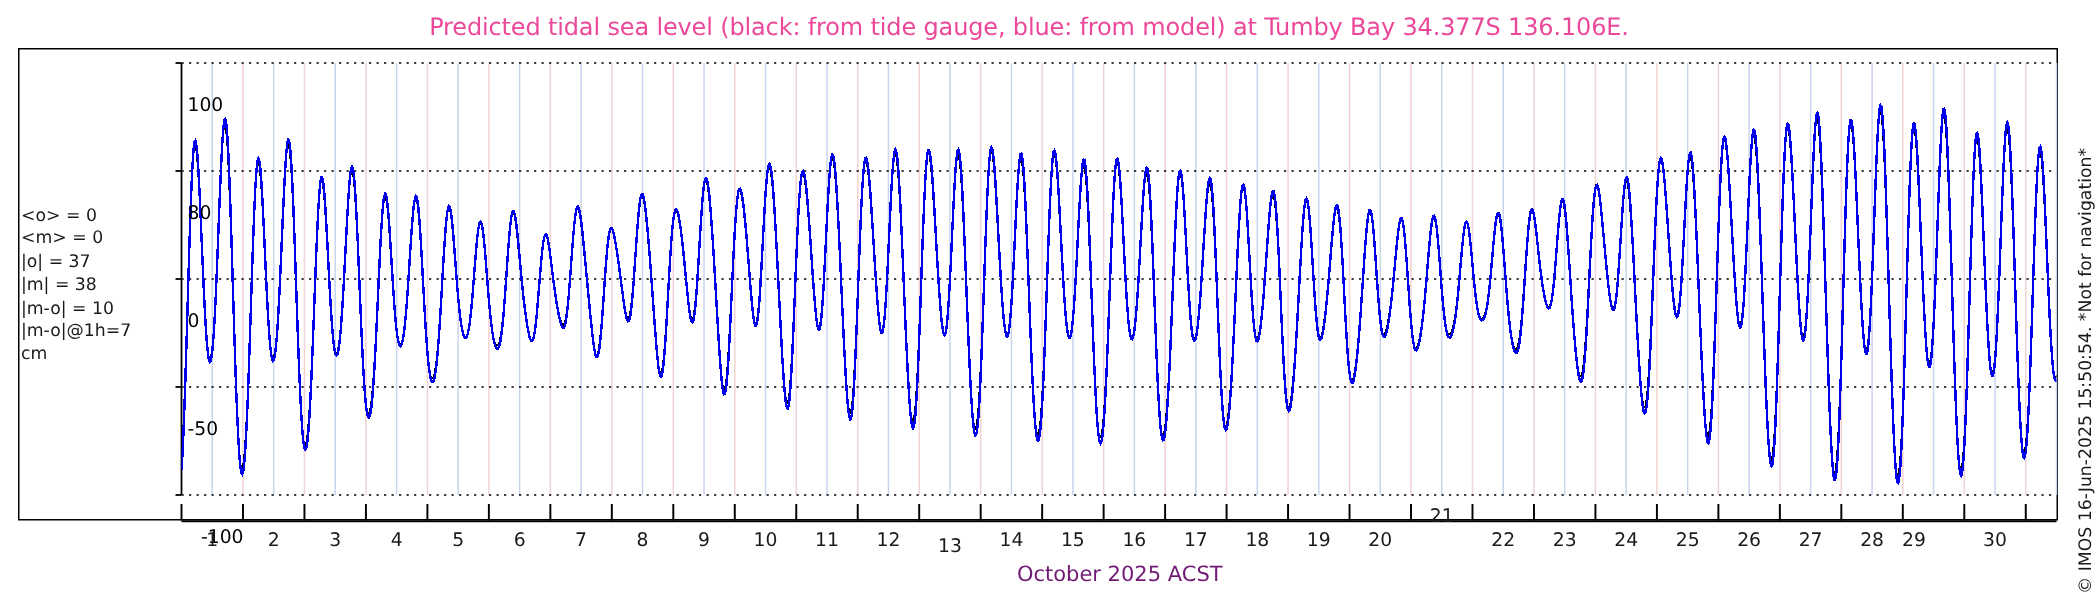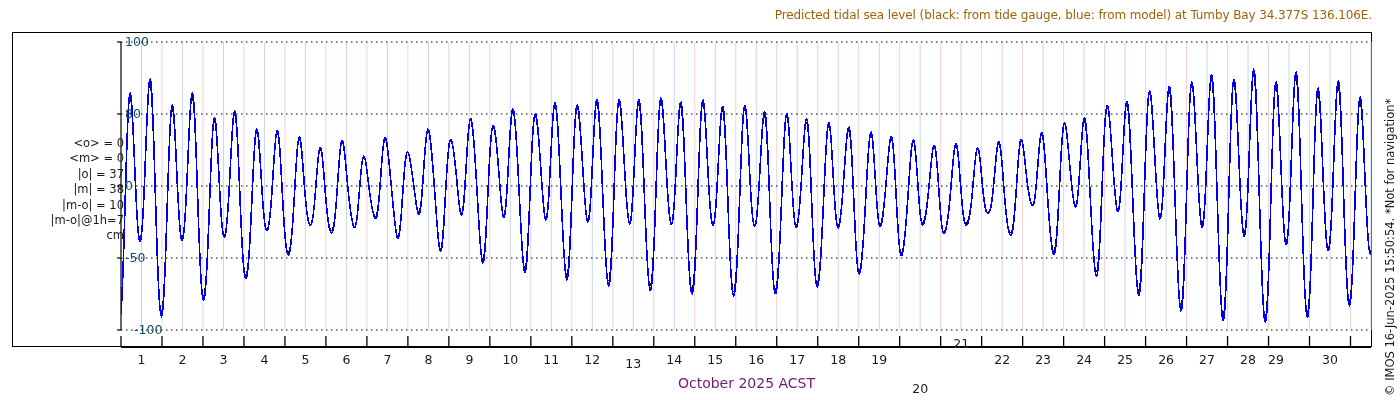--- a/index.html
+++ b/index.html
@@ -18,23 +18,23 @@
     position: absolute;
     left: 0; top: 0;
     width: 1400px;
     height: 400px;
   }
   #chart-title {
     position: absolute;
     left: 0;
     top: 8px;
     width: 1372px;
-    text-align: right;
-    font-size: 12px;
-    color: #a16207;
+    text-align: center;
+    font-size: 16px;
+    color: #ec4899;
     letter-spacing: -0.1px;
     white-space: nowrap;
   }
   #outer-frame {
     position: absolute;
     left: 12px;
     top: 32px;
     width: 1360px;
     height: 315px;
     border: 1px solid #000000;
@@ -43,21 +43,21 @@
   #plot-svg {
     position: absolute;
     left: 0;
     top: 0;
   }
   #stats-block {
     position: absolute;
     left: 14px;
     top: 136px;
     width: 110px;
-    text-align: right;
+    text-align: left;
     font-size: 11.5px;
     line-height: 15.4px;
     color: #1a1a1a;
     white-space: nowrap;
   }
   #stats-block div { white-space: nowrap; }
   #xaxis-title {
     position: absolute;
     left: 121px;
     top: 375px;
@@ -78,22 +78,23 @@
   }
   #copyright span {
     display: block;
     transform-origin: left top;
     transform: rotate(-90deg) translate(-396px, 4px);
     white-space: nowrap;
   }
   .tick-label-y {
     position: absolute;
     font-size: 12.5px;
-    color: #0c4a6e;
-    white-space: nowrap;
+    color: #000000;
+    white-space: nowrap;
+    margin-top: 28px;
   }
   .tick-label-x {
     position: absolute;
     font-size: 12.5px;
     color: #1a1a1a;
     text-align: center;
     white-space: nowrap;
   }
 </style>
 </head>
@@ -251,21 +252,21 @@
       <div class="tick-label-x" style="left: 490.344px; width: 40px; top: 352px;">10</div>
       <div class="tick-label-x" style="left: 531.328px; width: 40px; top: 352px;">11</div>
       <div class="tick-label-x" style="left: 572.311px; width: 40px; top: 352px;">12</div>
       <div class="tick-label-x" style="left: 613.295px; width: 40px; top: 356px; text-align: center;">13</div>
       <div class="tick-label-x" style="left: 654.279px; width: 40px; top: 352px;">14</div>
       <div class="tick-label-x" style="left: 695.262px; width: 40px; top: 352px;">15</div>
       <div class="tick-label-x" style="left: 736.246px; width: 40px; top: 352px;">16</div>
       <div class="tick-label-x" style="left: 777.23px; width: 40px; top: 352px;">17</div>
       <div class="tick-label-x" style="left: 818.213px; width: 40px; top: 352px;">18</div>
       <div class="tick-label-x" style="left: 859.197px; width: 40px; top: 352px;">19</div>
-      <div class="tick-label-x" style="left: 900.18px; width: 40px; top: 352px; margin-top: 29px;">20</div>
+      <div class="tick-label-x" style="left: 900.18px; width: 40px; top: 352px;">20</div>
       <div class="tick-label-x" style="left: 941.164px; width: 40px; top: 336px;">21</div>
       <div class="tick-label-x" style="left: 982.148px; width: 40px; top: 352px;">22</div>
       <div class="tick-label-x" style="left: 1023.13px; width: 40px; top: 352px;">23</div>
       <div class="tick-label-x" style="left: 1064.11px; width: 40px; top: 352px;">24</div>
       <div class="tick-label-x" style="left: 1105.1px; width: 40px; top: 352px;">25</div>
       <div class="tick-label-x" style="left: 1146.08px; width: 40px; top: 352px;">26</div>
       <div class="tick-label-x" style="left: 1187.07px; width: 40px; top: 352px;">27</div>
       <div class="tick-label-x" style="left: 1228.05px; width: 40px; top: 352px;">28</div>
       <div class="tick-label-x" style="left: 1256px; width: 40px; top: 352px;">29</div>
       <div class="tick-label-x" style="left: 1310.02px; width: 40px; top: 352px;">30</div>

